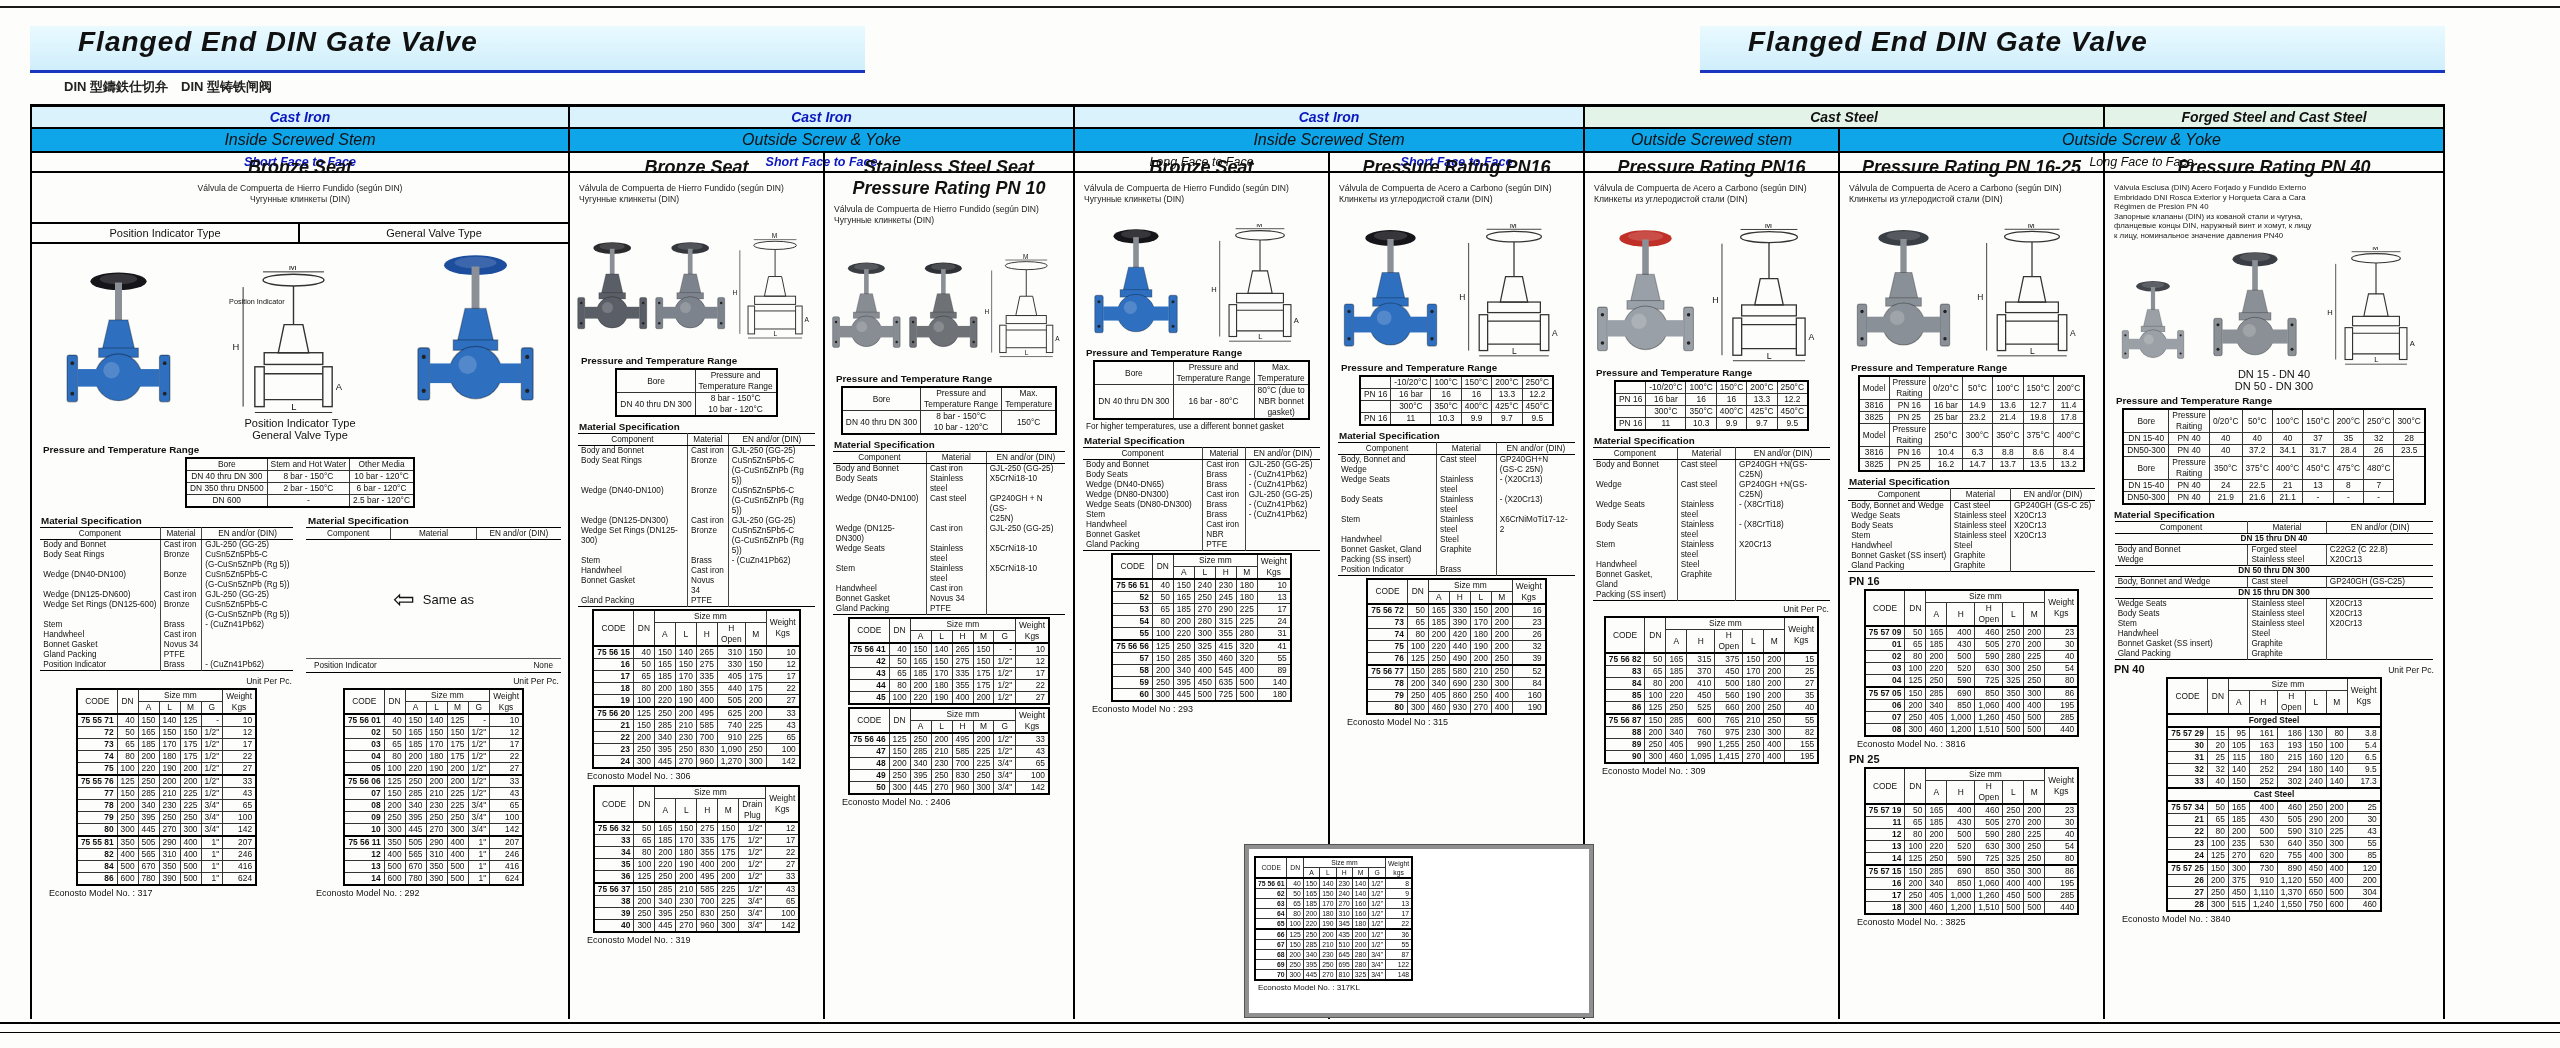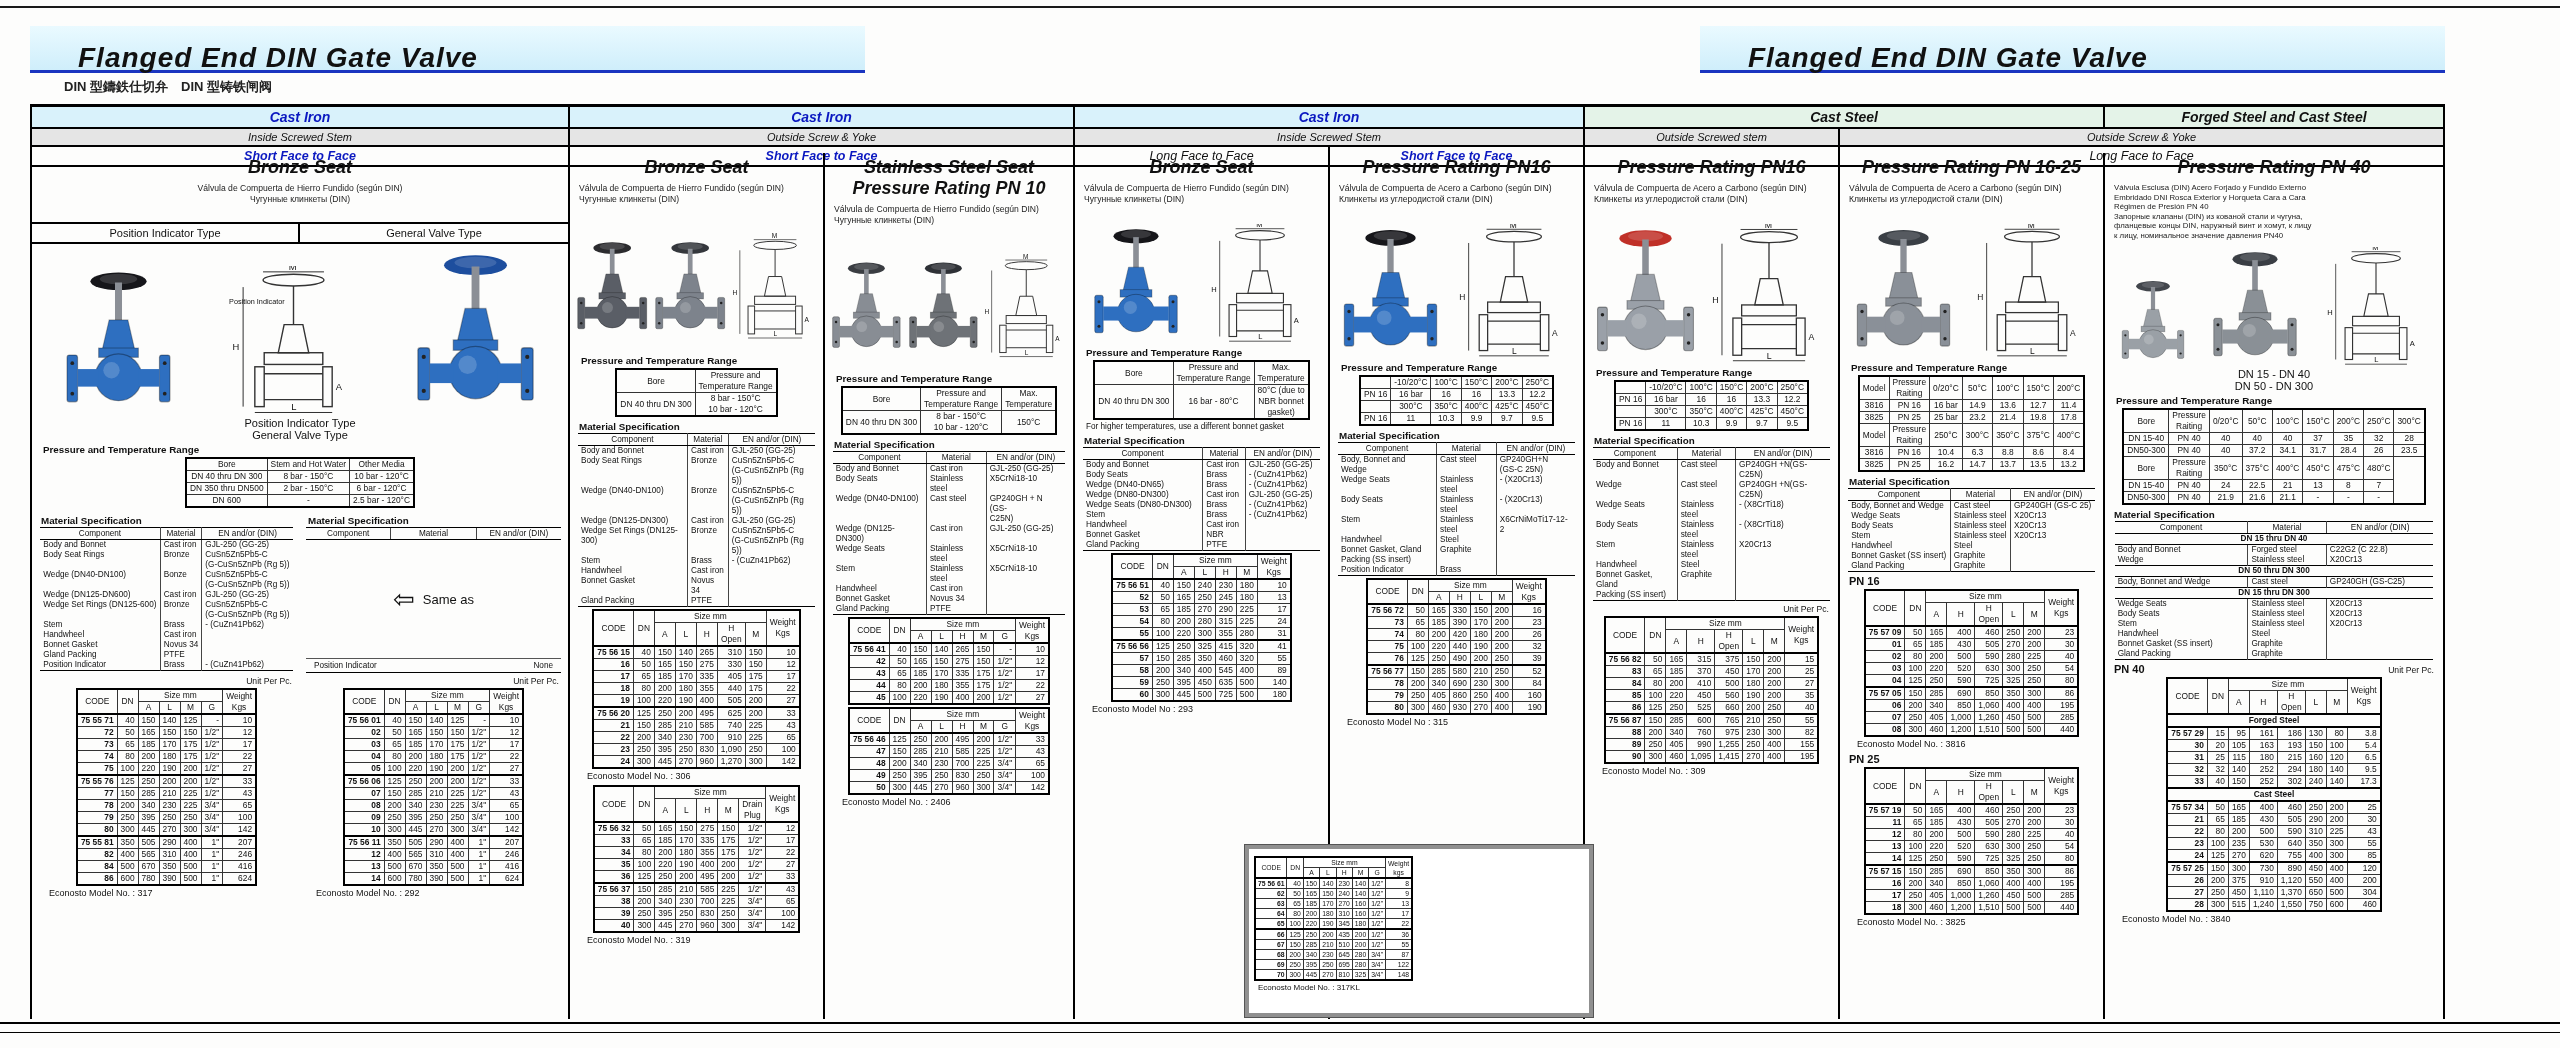--- a/index.html
+++ b/index.html
@@ -1,30 +1,30 @@
 <!DOCTYPE html>
 <html><head>
 <meta charset="utf-8">
 <style>
   html,body{margin:0;padding:0;background:#e8e8e8;}
   .page{position:relative;width:2560px;height:1048px;background:#fdfdfc;overflow:hidden;
         font-family:"Liberation Sans",sans-serif;color:#111;}
   .titleblock{position:absolute;top:26px;height:44px;background:linear-gradient(#eafaff,#cfeefb);
         border-bottom:3px solid #1a35c0;}
-  .titleblock .tt{font-size:28px;font-weight:bold;font-style:italic;padding:16px 0 0 48px;letter-spacing:1px;}
+  .titleblock .tt{font-size:28px;font-weight:bold;font-style:italic;padding:0 0 0 48px;letter-spacing:1px;}
   .caption{position:absolute;top:78px;left:36px;font-size:13px;font-weight:bold;color:#222;padding-left:28px;}
   .band{position:absolute;left:30px;top:104px;width:2415px;border-top:3px solid #000;}
   .band-row{display:grid;grid-template-columns:540px 255px 250px 255px 255px 255px 265px 340px;border-bottom:2px solid #000;}
   .bc{border-right:2px solid #000;text-align:center;padding:2px 0;font-style:italic;white-space:pre-line;}
   .band-row .bc:first-child{border-left:2px solid #000;}
   .s2{grid-column:span 2;}
   .r1 .bc{font-size:14px;font-weight:bold;}
   .ci{background:#d9f2fb;color:#0b18c0;}
   .cs{background:#e4f3e8;color:#111;}
-  .r2 .bc{font-size:11px;background:#e5e5e5;}
+  .r2 .bc{font-size:16px;background:#0ea5e9;}
   .r3 .bc{font-size:12.5px;}
   .short{color:#0b18c0;font-weight:bold;}
   .long{color:#111;}
   .cols{position:absolute;left:30px;top:153px;width:2415px;display:grid;
         grid-template-columns:540px 255px 250px 255px 255px 255px 265px 340px;align-items:stretch;}
   .col{border-right:2.5px solid #000;padding:2px 3px 6px 3px;min-height:858px;overflow:hidden;}
   .col:first-child{border-left:2.5px solid #000;}
   .ctitle{text-align:center;font-weight:bold;font-style:italic;font-size:18px;white-space:pre-line;padding:2px 0;}
   .cdesc{font-size:8.6px;line-height:10.5px;white-space:pre-line;padding:3px 6px;min-height:34px;color:#222;}
   .subhdr{display:grid;grid-template-columns:1fr 1fr;border-top:2px solid #000;border-bottom:2px solid #000;margin:2px -3px;}

